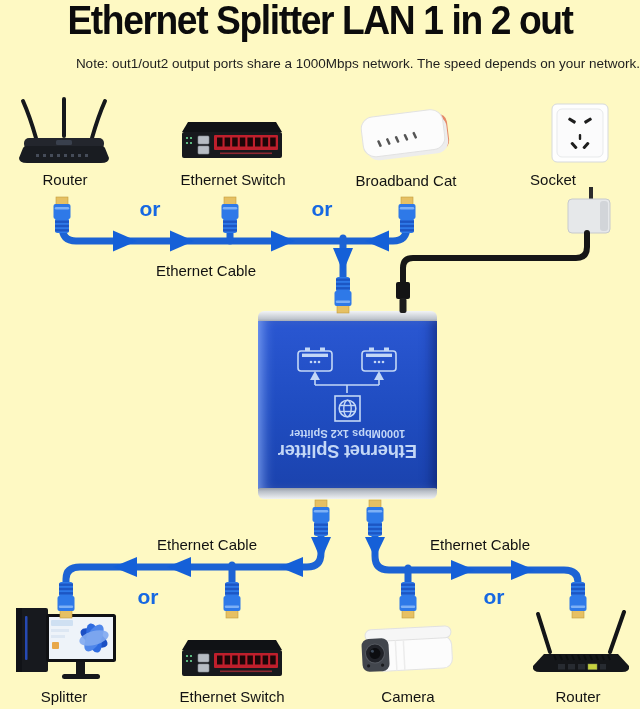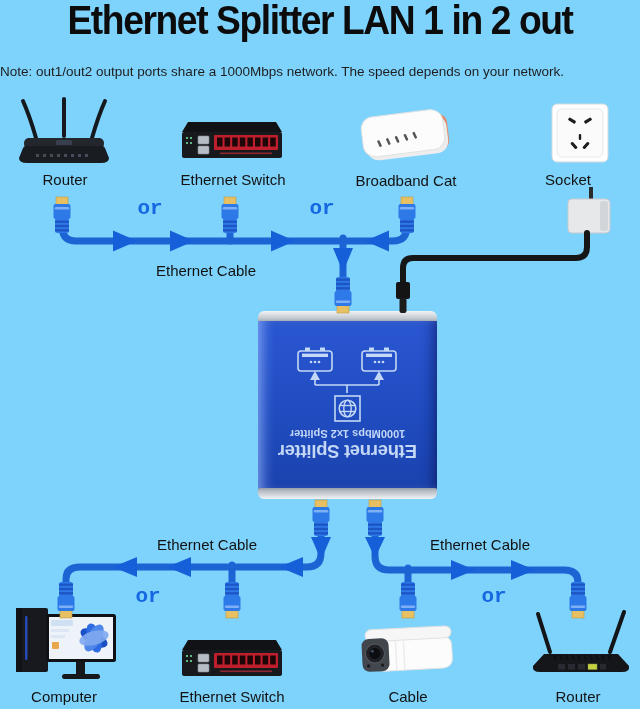--- a/index.html
+++ b/index.html
@@ -1,26 +1,26 @@
 <!DOCTYPE html>
 <html><head>
 <meta charset="utf-8">
 <style>
   html,body{margin:0;padding:0;background:#fff;}
-  #canvas{position:relative;width:640px;height:709px;background:#7dd3fc;overflow:hidden;
+  #canvas{position:relative;width:640px;height:709px;background:#fef9c3;overflow:hidden;
           font-family:"Liberation Sans", sans-serif;}
   .title{position:absolute;top:-2px;left:0;width:640px;text-align:center;
          font-size:40px;font-weight:bold;color:#0c0c0c;letter-spacing:-1.5px;
          transform:scaleX(0.93);transform-origin:50% 0;white-space:nowrap;}
-  .note{position:absolute;top:64px;left:0;width:640px;text-align:left;
+  .note{position:absolute;top:56px;left:0;width:640px;text-align:right;
         font-size:13.5px;color:#1e1e1e;}
   .lbl{position:absolute;transform:translateX(-50%);font-size:15px;color:#121212;
        white-space:nowrap;z-index:6;}
   .or{position:absolute;transform:translateX(-50%);font-size:21px;font-weight:bold;
-      color:#1668e2;white-space:nowrap;z-index:6;font-family:Liberation Mono, monospace;}
+      color:#1668e2;white-space:nowrap;z-index:6;}
   .dev{position:absolute;z-index:2;}
   #cabling{position:absolute;left:0;top:0;z-index:4;}
   
   .splitter{position:absolute;left:258px;top:311px;width:179px;height:188px;z-index:3;}
   .alu{position:absolute;left:0;width:179px;height:11px;
        background:linear-gradient(180deg,#f2f4f6,#c0c6ce 70%,#9aa1ab);}
   .alu.top{top:0;border-radius:6px 6px 2px 2px;}
   .alu.bot{bottom:0;border-radius:2px 2px 6px 6px;
        background:linear-gradient(0deg,#f0f2f4,#b9bfc8 70%,#969da7);}
   .splitter-body{position:absolute;left:0;top:10px;width:179px;height:168px;
@@ -304,29 +304,29 @@
     <use href="#rj45" transform="translate(375,500)"></use>
     <use href="#rj45" transform="translate(66,618) rotate(180)"></use>
     <use href="#rj45" transform="translate(232,618) rotate(180)"></use>
     <use href="#rj45" transform="translate(408,618) rotate(180)"></use>
     <use href="#rj45" transform="translate(578,618) rotate(180)"></use>
   </svg>
 
   <div class="lbl" style="left:65px;top:171px">Router</div>
   <div class="lbl" style="left:233px;top:171px">Ethernet Switch</div>
   <div class="lbl" style="left:406px;top:172px">Broadband Cat</div>
-  <div class="lbl" style="left:568px;top:171px">Socket</div>
+  <div class="lbl" style="left:553px;top:171px">Socket</div>
 
   <div class="or" style="left:150px;top:197px">or</div>
   <div class="or" style="left:322px;top:197px">or</div>
   <div class="lbl" style="left:206px;top:262px">Ethernet Cable</div>
 
   <div class="lbl" style="left:207px;top:536px">Ethernet Cable</div>
   <div class="lbl" style="left:480px;top:536px">Ethernet Cable</div>
   <div class="or" style="left:148px;top:585px">or</div>
   <div class="or" style="left:494px;top:585px">or</div>
 
-  <div class="lbl" style="left:64px;top:688px">Computer</div>
+  <div class="lbl" style="left:64px;top:688px">Splitter</div>
   <div class="lbl" style="left:232px;top:688px">Ethernet Switch</div>
-  <div class="lbl" style="left:408px;top:688px">Cable</div>
+  <div class="lbl" style="left:408px;top:688px">Camera</div>
   <div class="lbl" style="left:578px;top:688px">Router</div>
 
 </div>
 
 </body></html>

